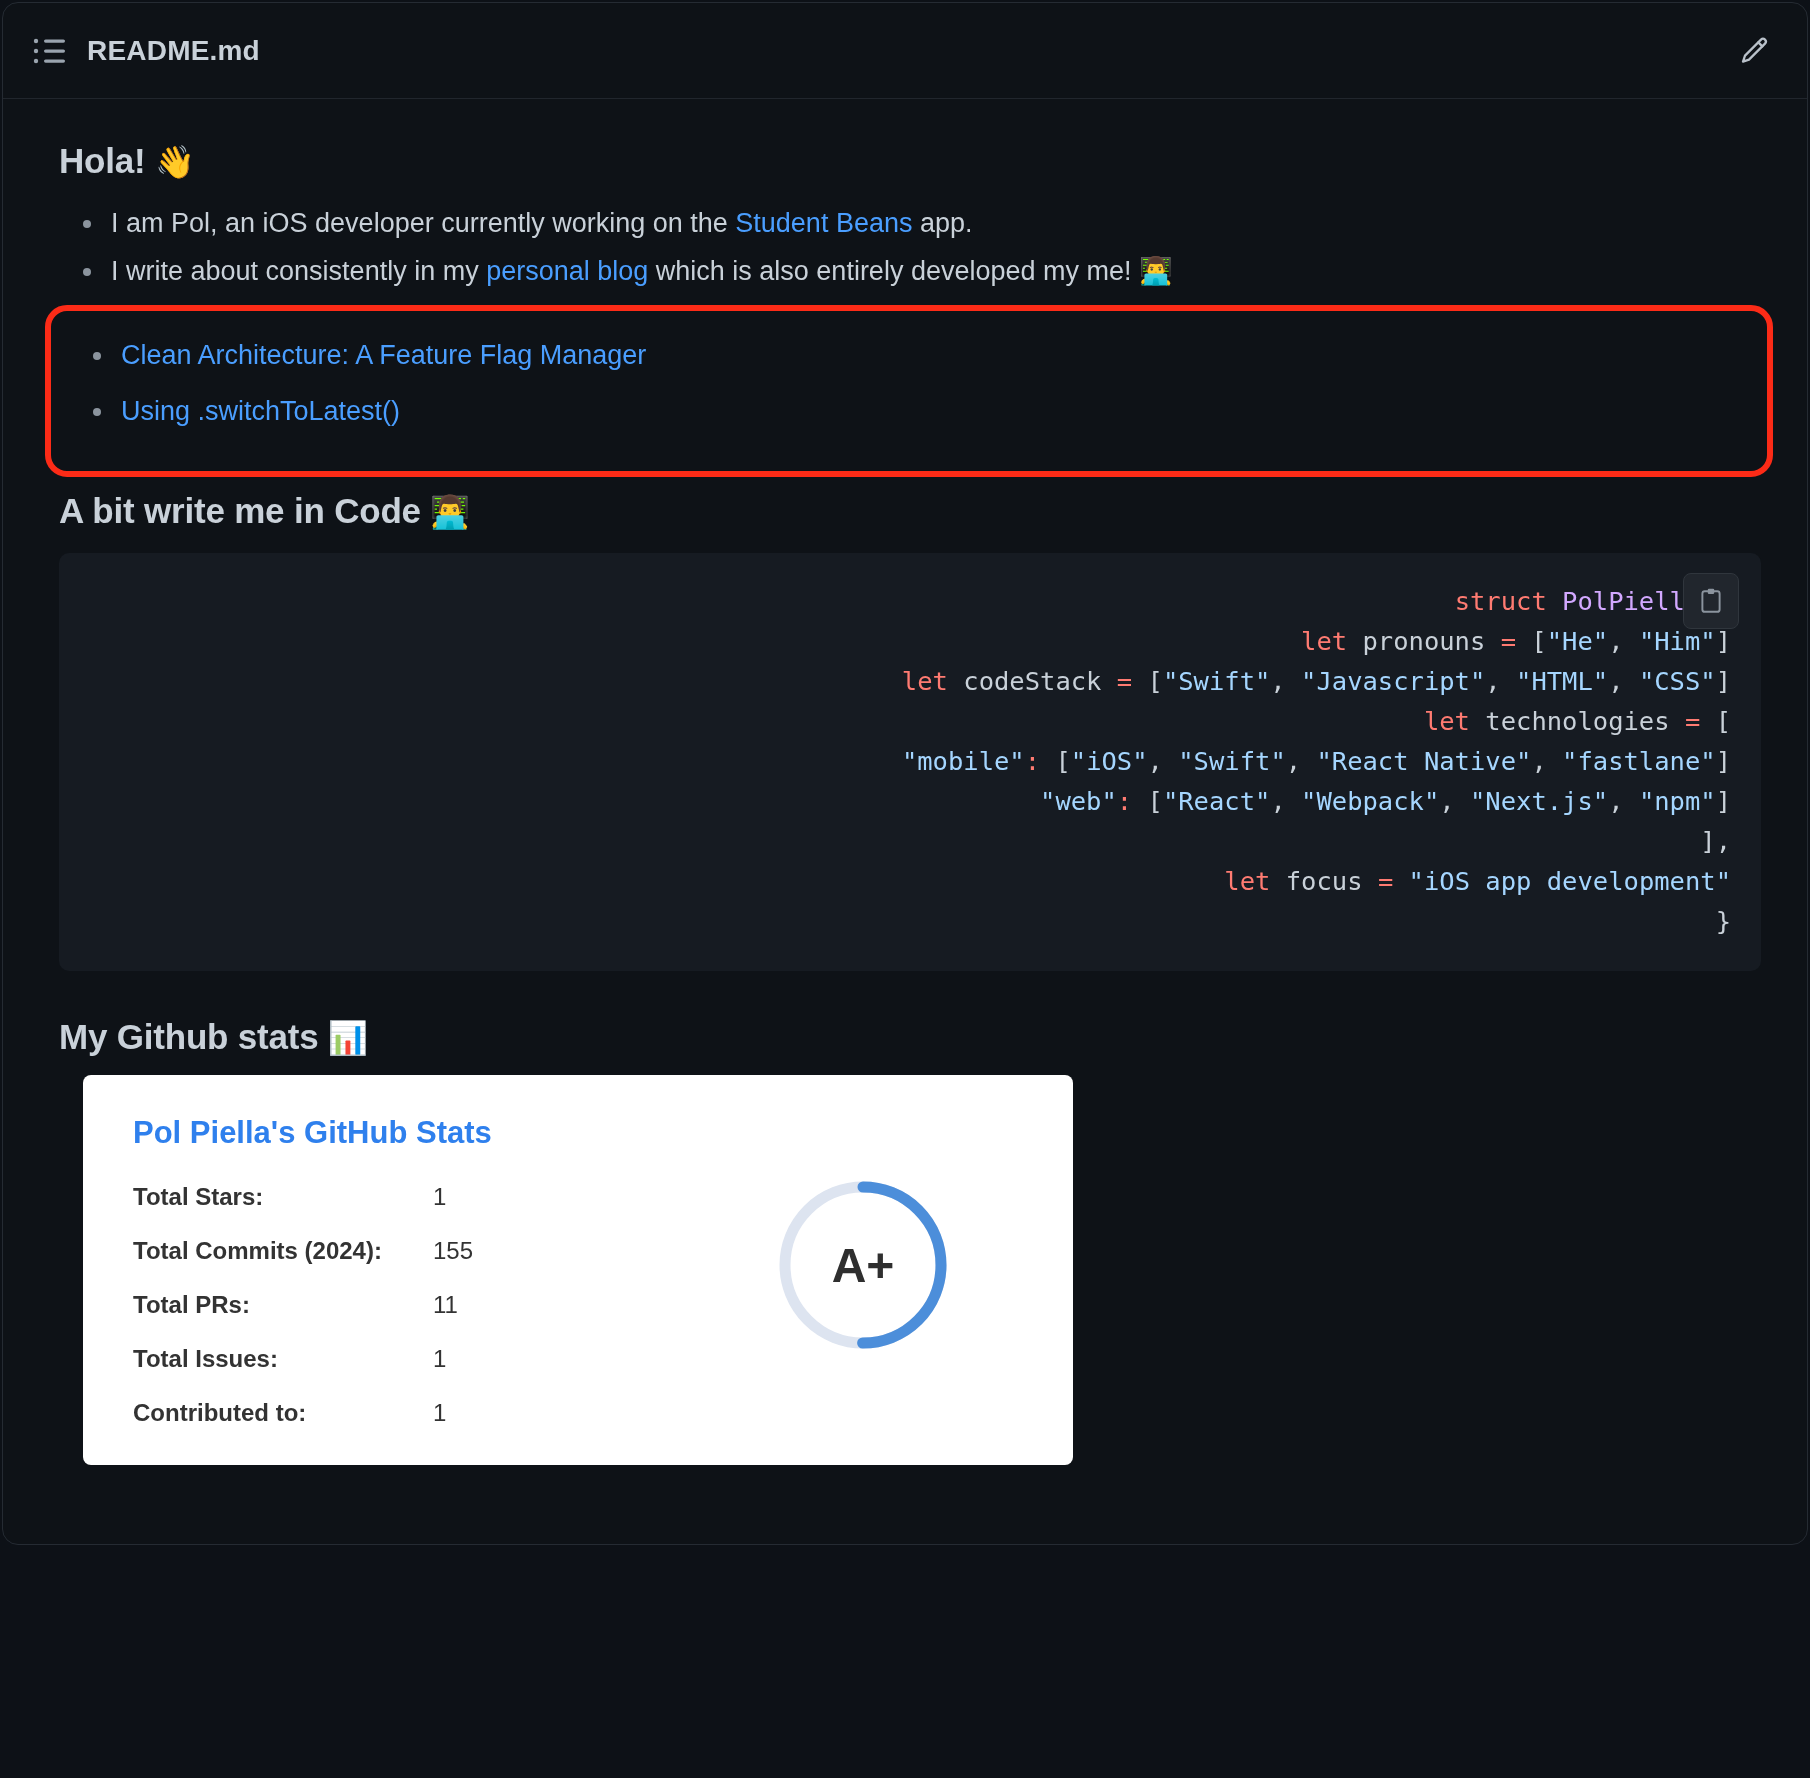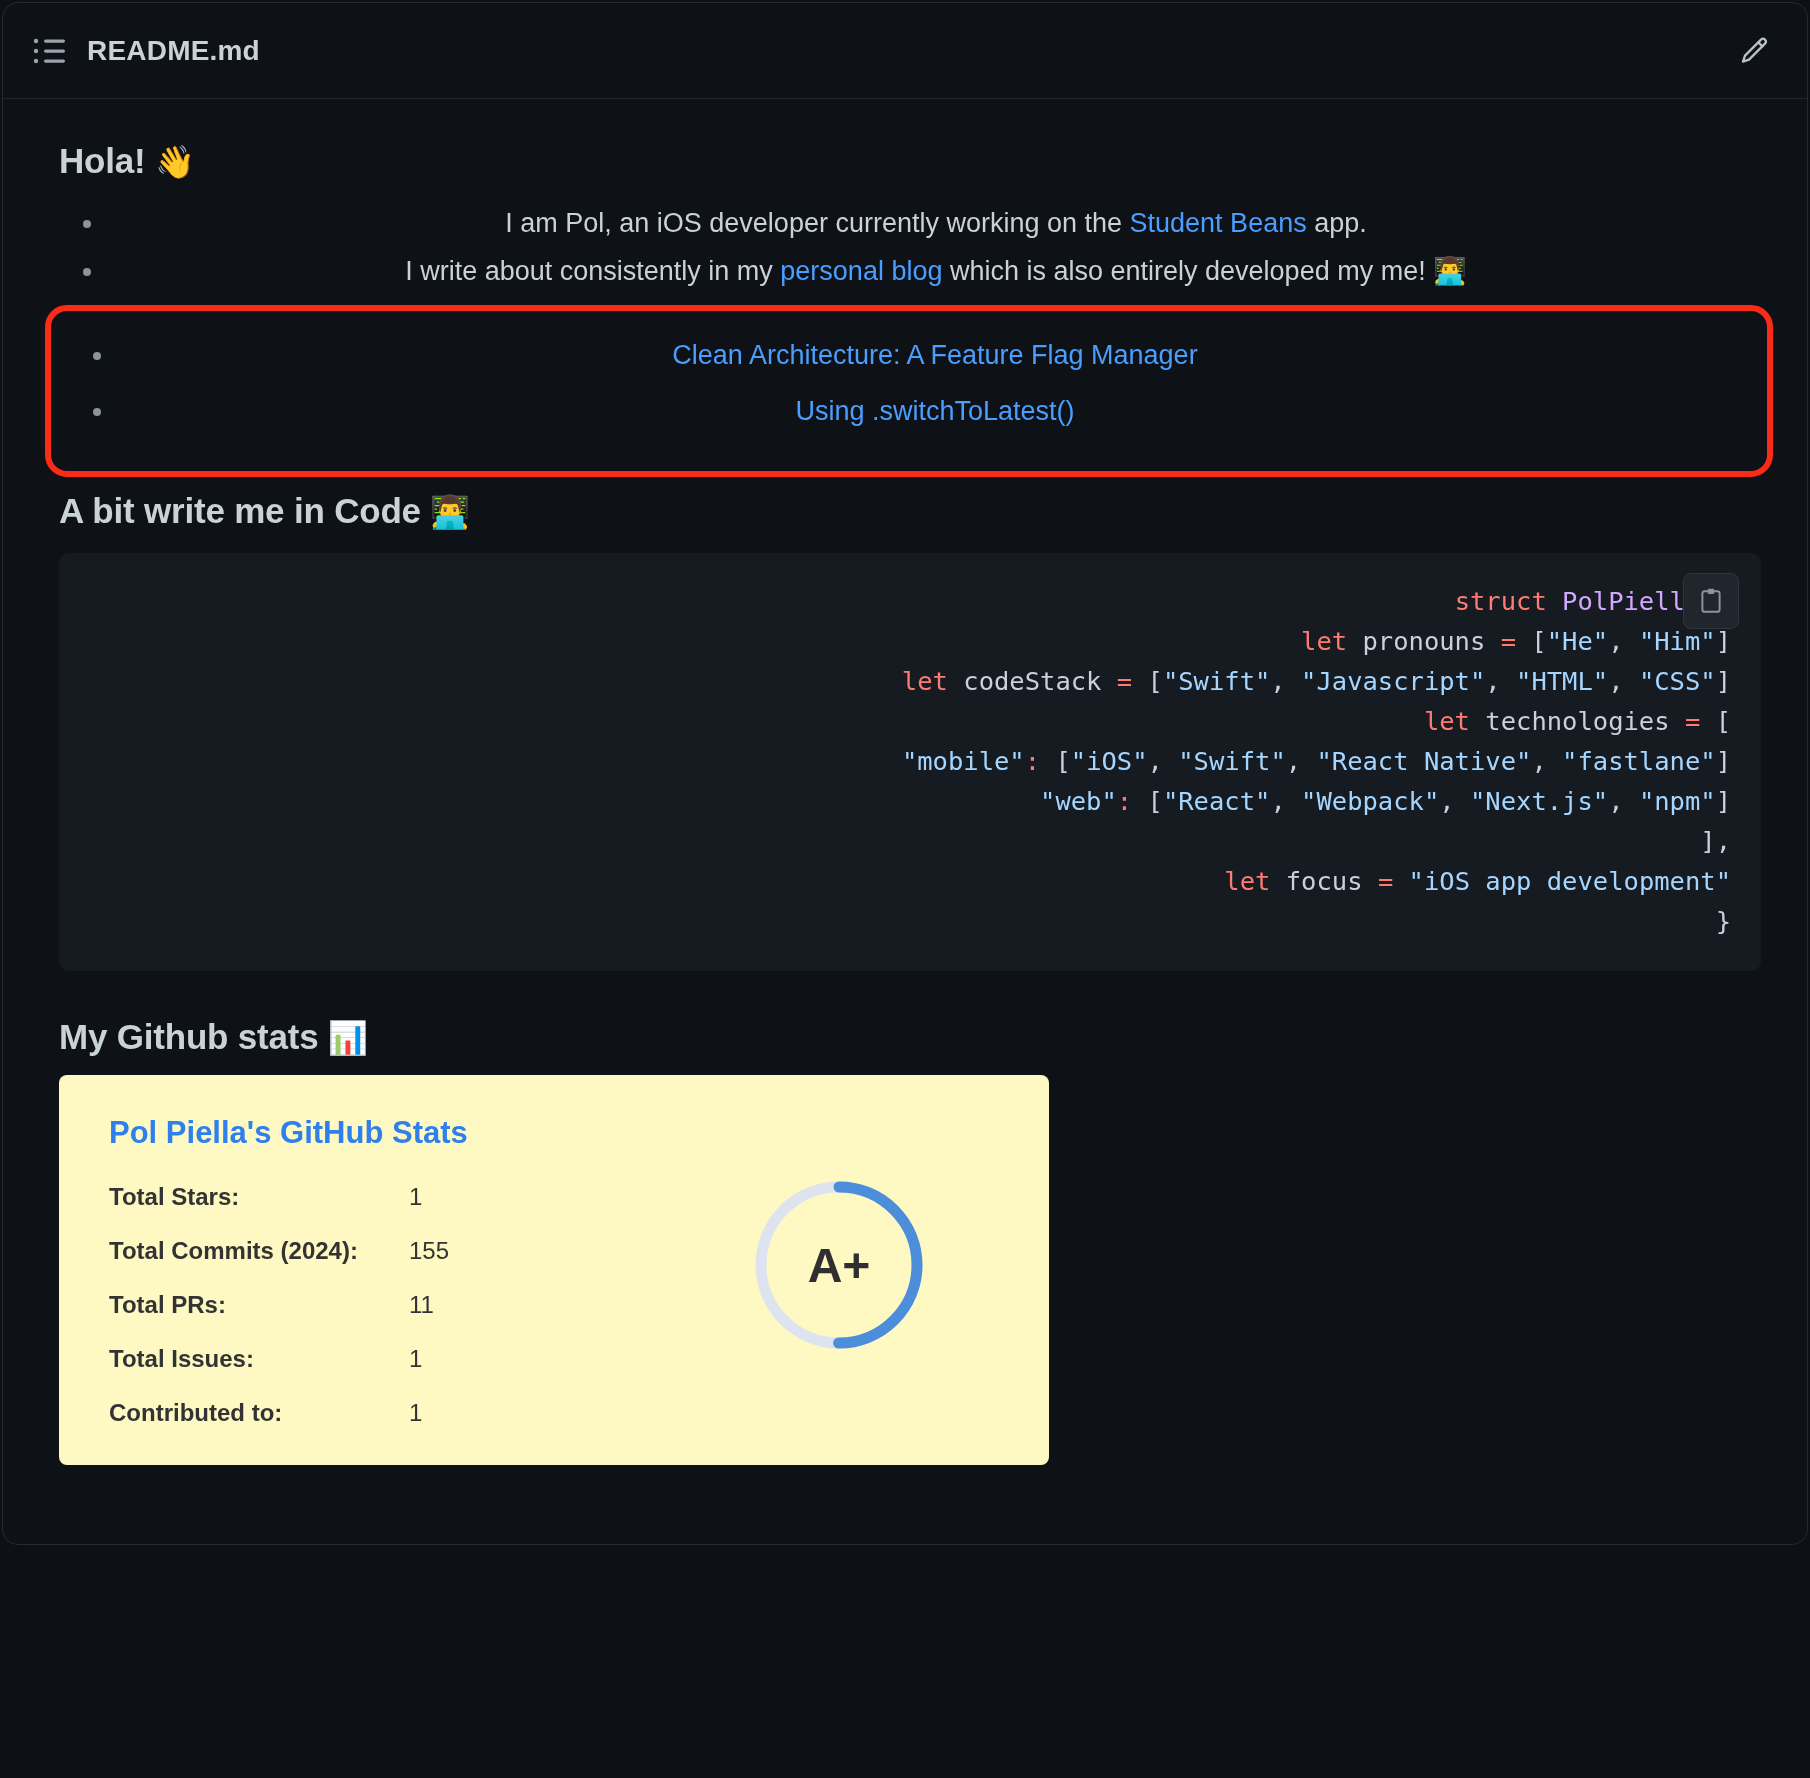--- a/index.html
+++ b/index.html
@@ -80,21 +80,20 @@
     margin: 0 0 10px 0;
     padding-left: 52px;
     list-style: none;
   }
   ul.md-list > li {
     position: relative;
     color: #c9d1d9;
     font-size: 27px;
     line-height: 48px;
     padding-left: 0;
-    text-align: center;
   }
   ul.md-list > li:before {
     content: "";
     position: absolute;
     left: -28px;
     top: 21px;
     width: 8px;
     height: 8px;
     border-radius: 50%;
     background: #8b949e;
@@ -155,25 +154,26 @@
     justify-content: center;
     cursor: pointer;
     box-sizing: border-box;
   }
 
   
   #github-stats-card {
     position: relative;
     width: 990px;
     height: 390px;
-    background: #fef9c3;
+    background: #ffffff;
     border-radius: 8px;
     margin-top: 18px;
     box-sizing: border-box;
     padding: 40px 0 0 50px;
+    margin-left: 24px;
   }
   #stats-card-title {
     color: #2f80ed;
     font-size: 31px;
     font-weight: bold;
     margin: 0 0 32px 0;
   }
   #stats-table {
     border-collapse: collapse;
   }

